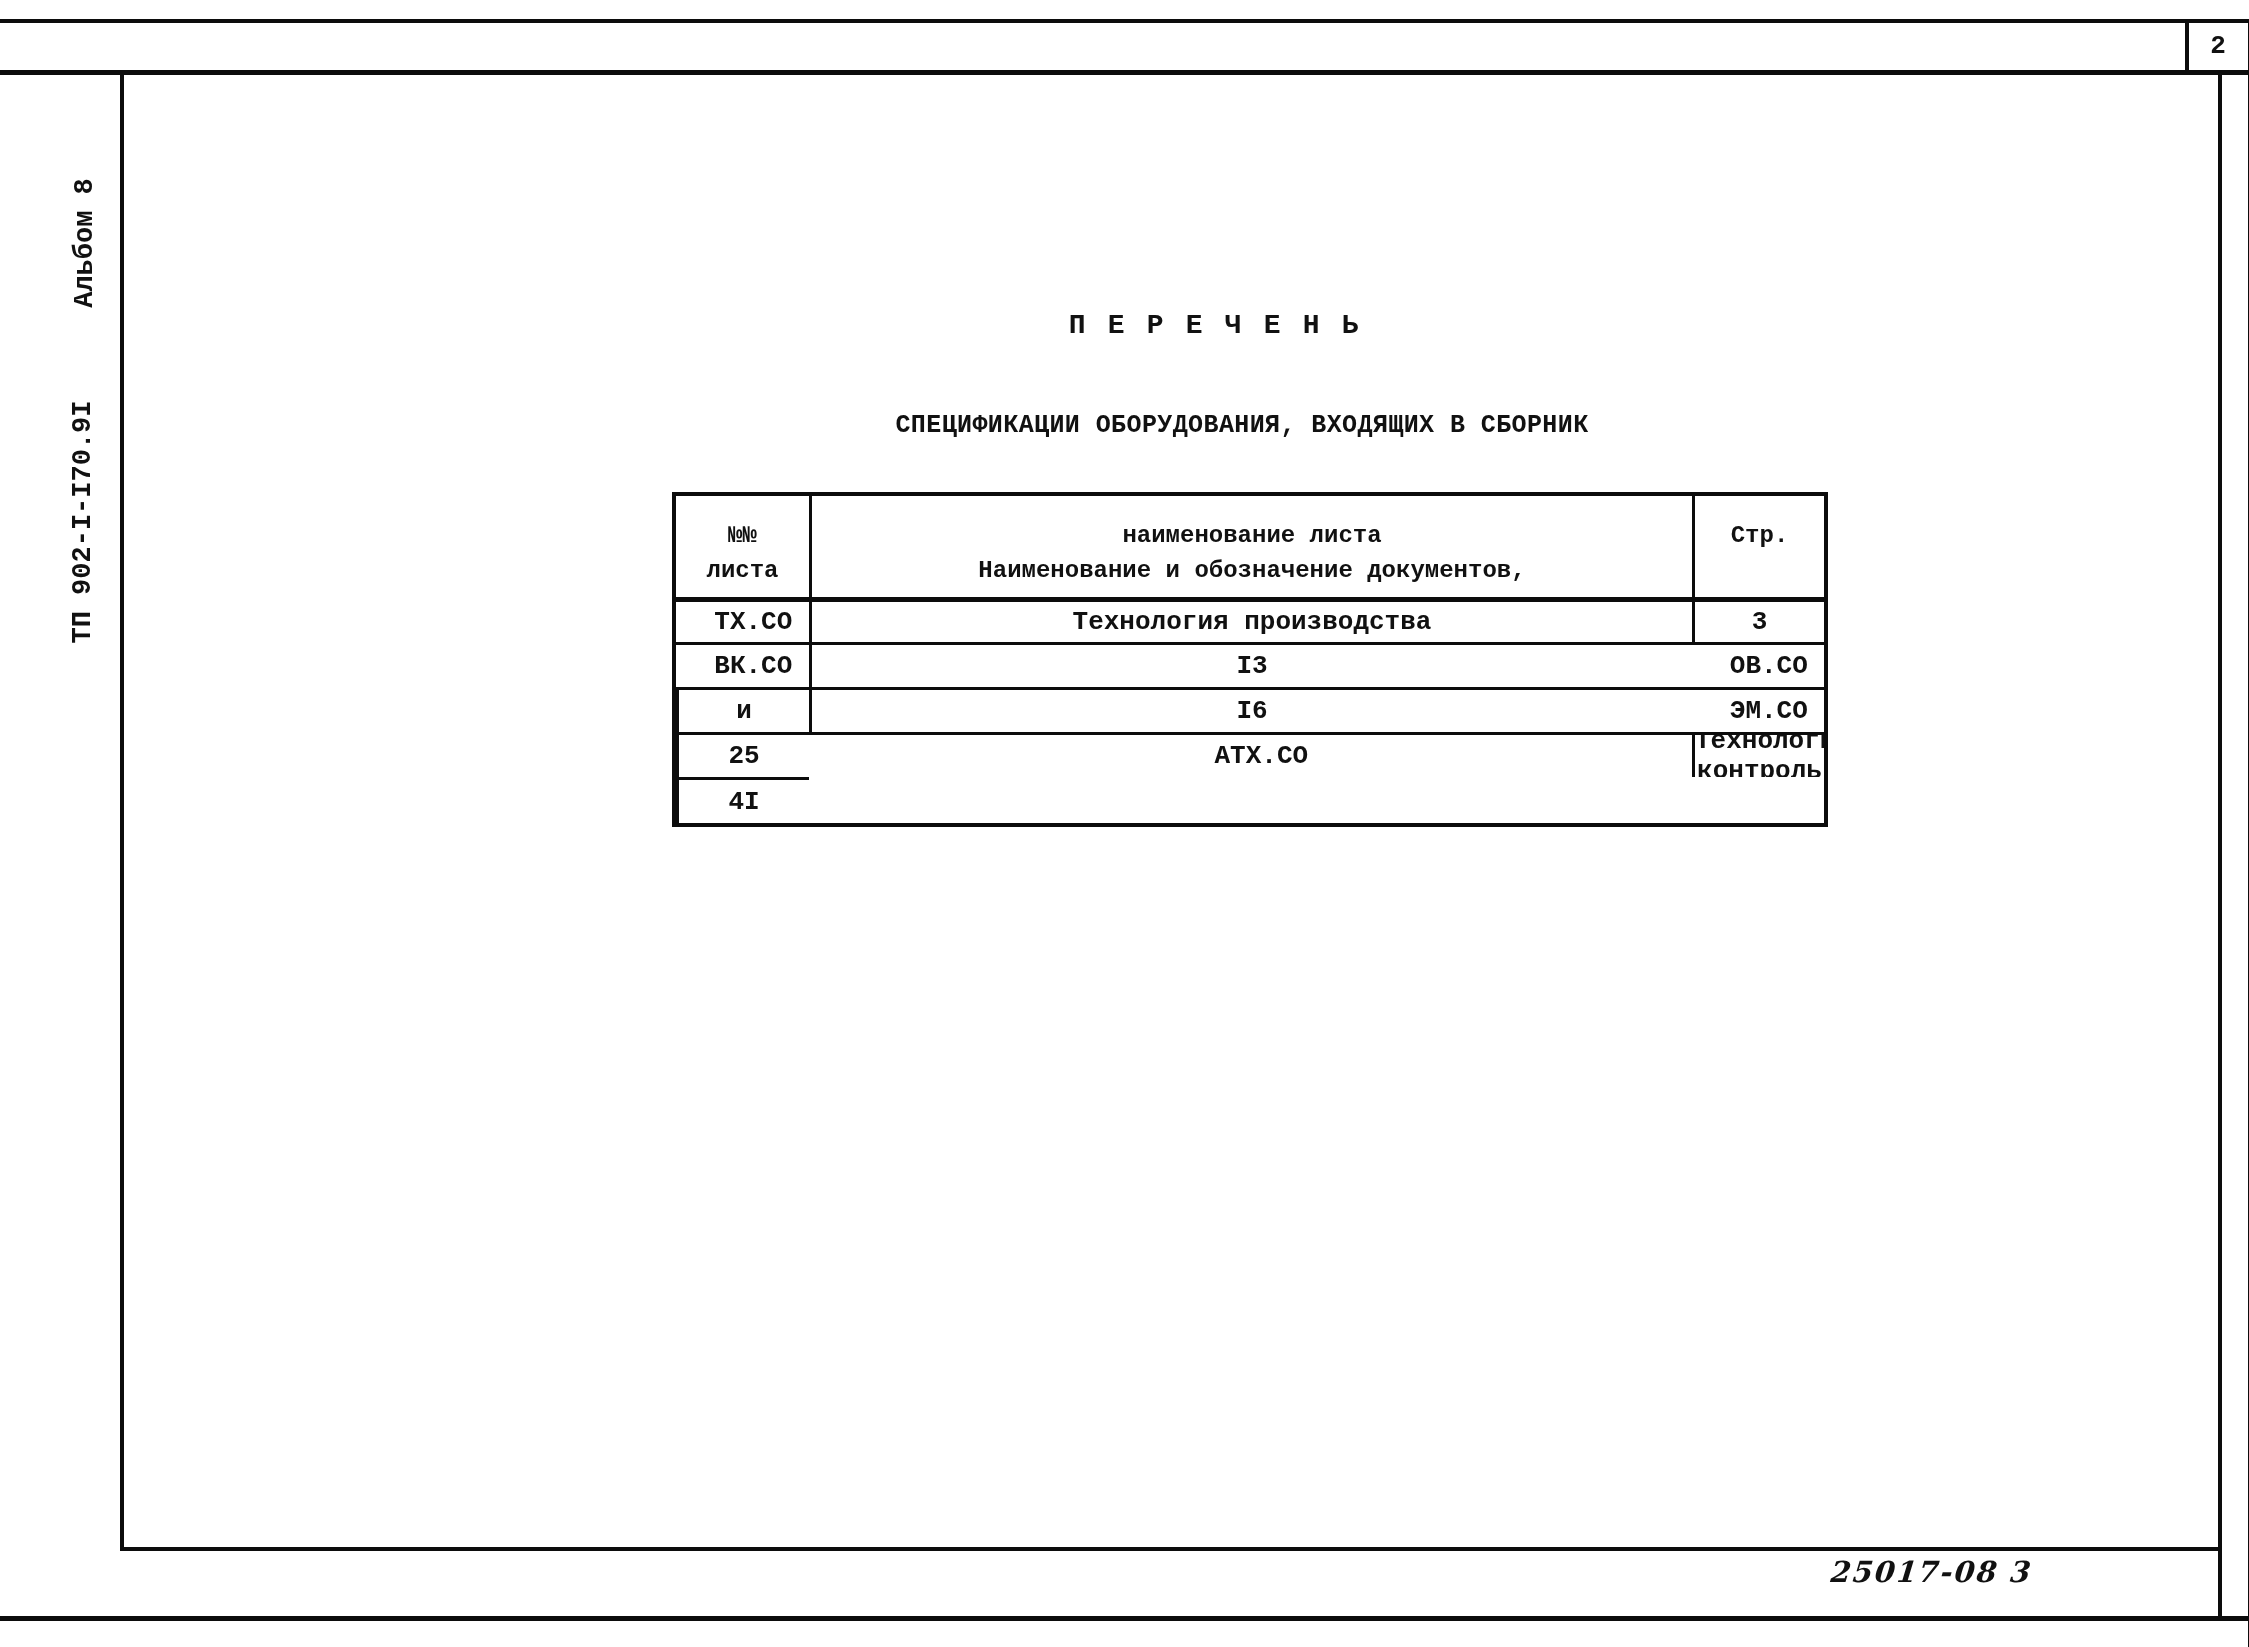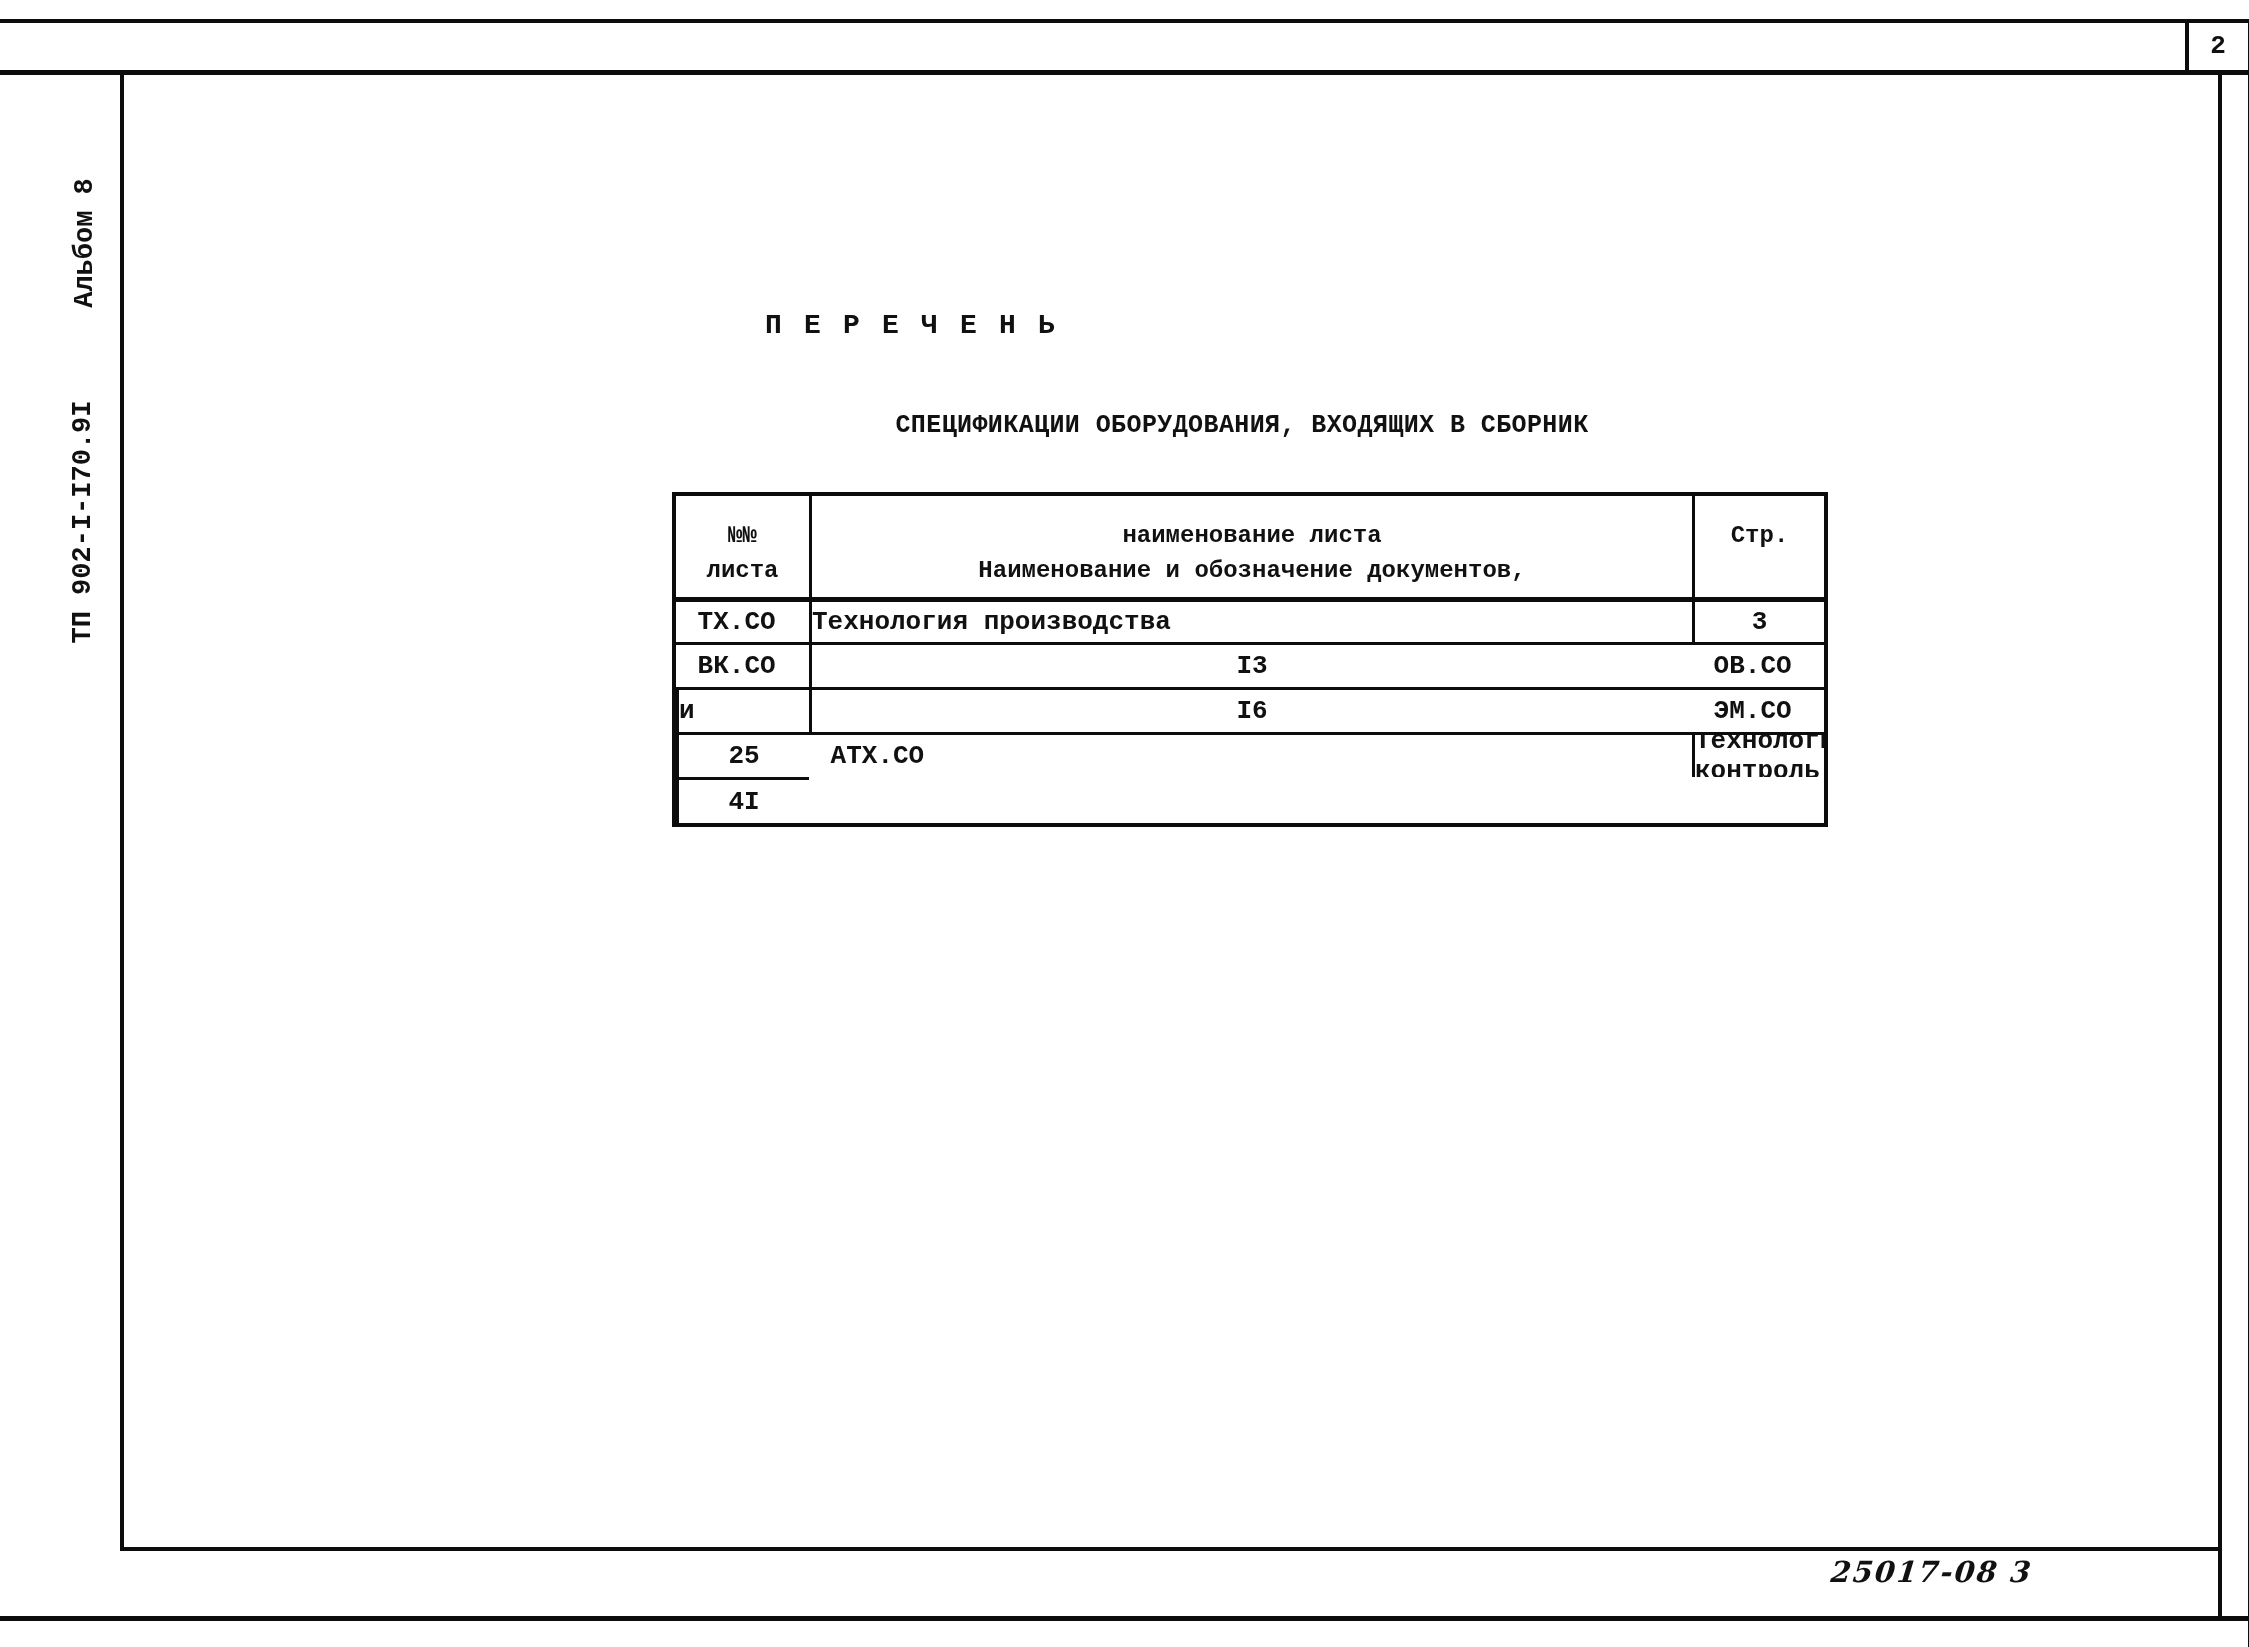--- a/index.html
+++ b/index.html
@@ -45,20 +45,21 @@
     transform-origin: center center;
     text-align: center;
   }
   .vlabel-album { left: 16.6px;  top: 225px;  width: 135px; height: 36px; line-height: 36px; }
   .vlabel-code  { left: -42px; top: 504px; width: 250px; height: 36px; line-height: 36px; }
 
   
   .doc-title {
     position: absolute;
     left: 765px; top: 310px; width: 900px;
+    text-align: center;
     font-size: 28px; font-weight: bold;
     letter-spacing: 2.7px;
     white-space: nowrap;
   }
   .doc-subtitle {
     position: absolute;
     left: 765px; top: 367px; width: 954px;
     text-align: center;
     font-size: 25px; font-weight: bold;
     letter-spacing: 0.4px;
@@ -78,20 +79,21 @@
     grid-template-rows: 101px 45px 45px 45px 45px auto;
     background: #ffffff;
   }
   .cell {
     box-sizing: border-box;
     display: flex;
     flex-direction: column;
     justify-content: center;
     font-weight: bold;
     overflow: hidden;
+    text-align: center;
   }
   .cell.c2, .cell.c3 { border-left: 3.1px solid #0c0c0c; }
   .row-sep   { border-top: 3.1px solid #0c0c0c; }
   .hdr-sep   { border-top: 5.8px solid #0c0c0c; }
   .hdr {
     font-size: 24px;
     line-height: 35px;
     text-align: center;
     justify-content: flex-start;
     padding-top: 21.6px;

